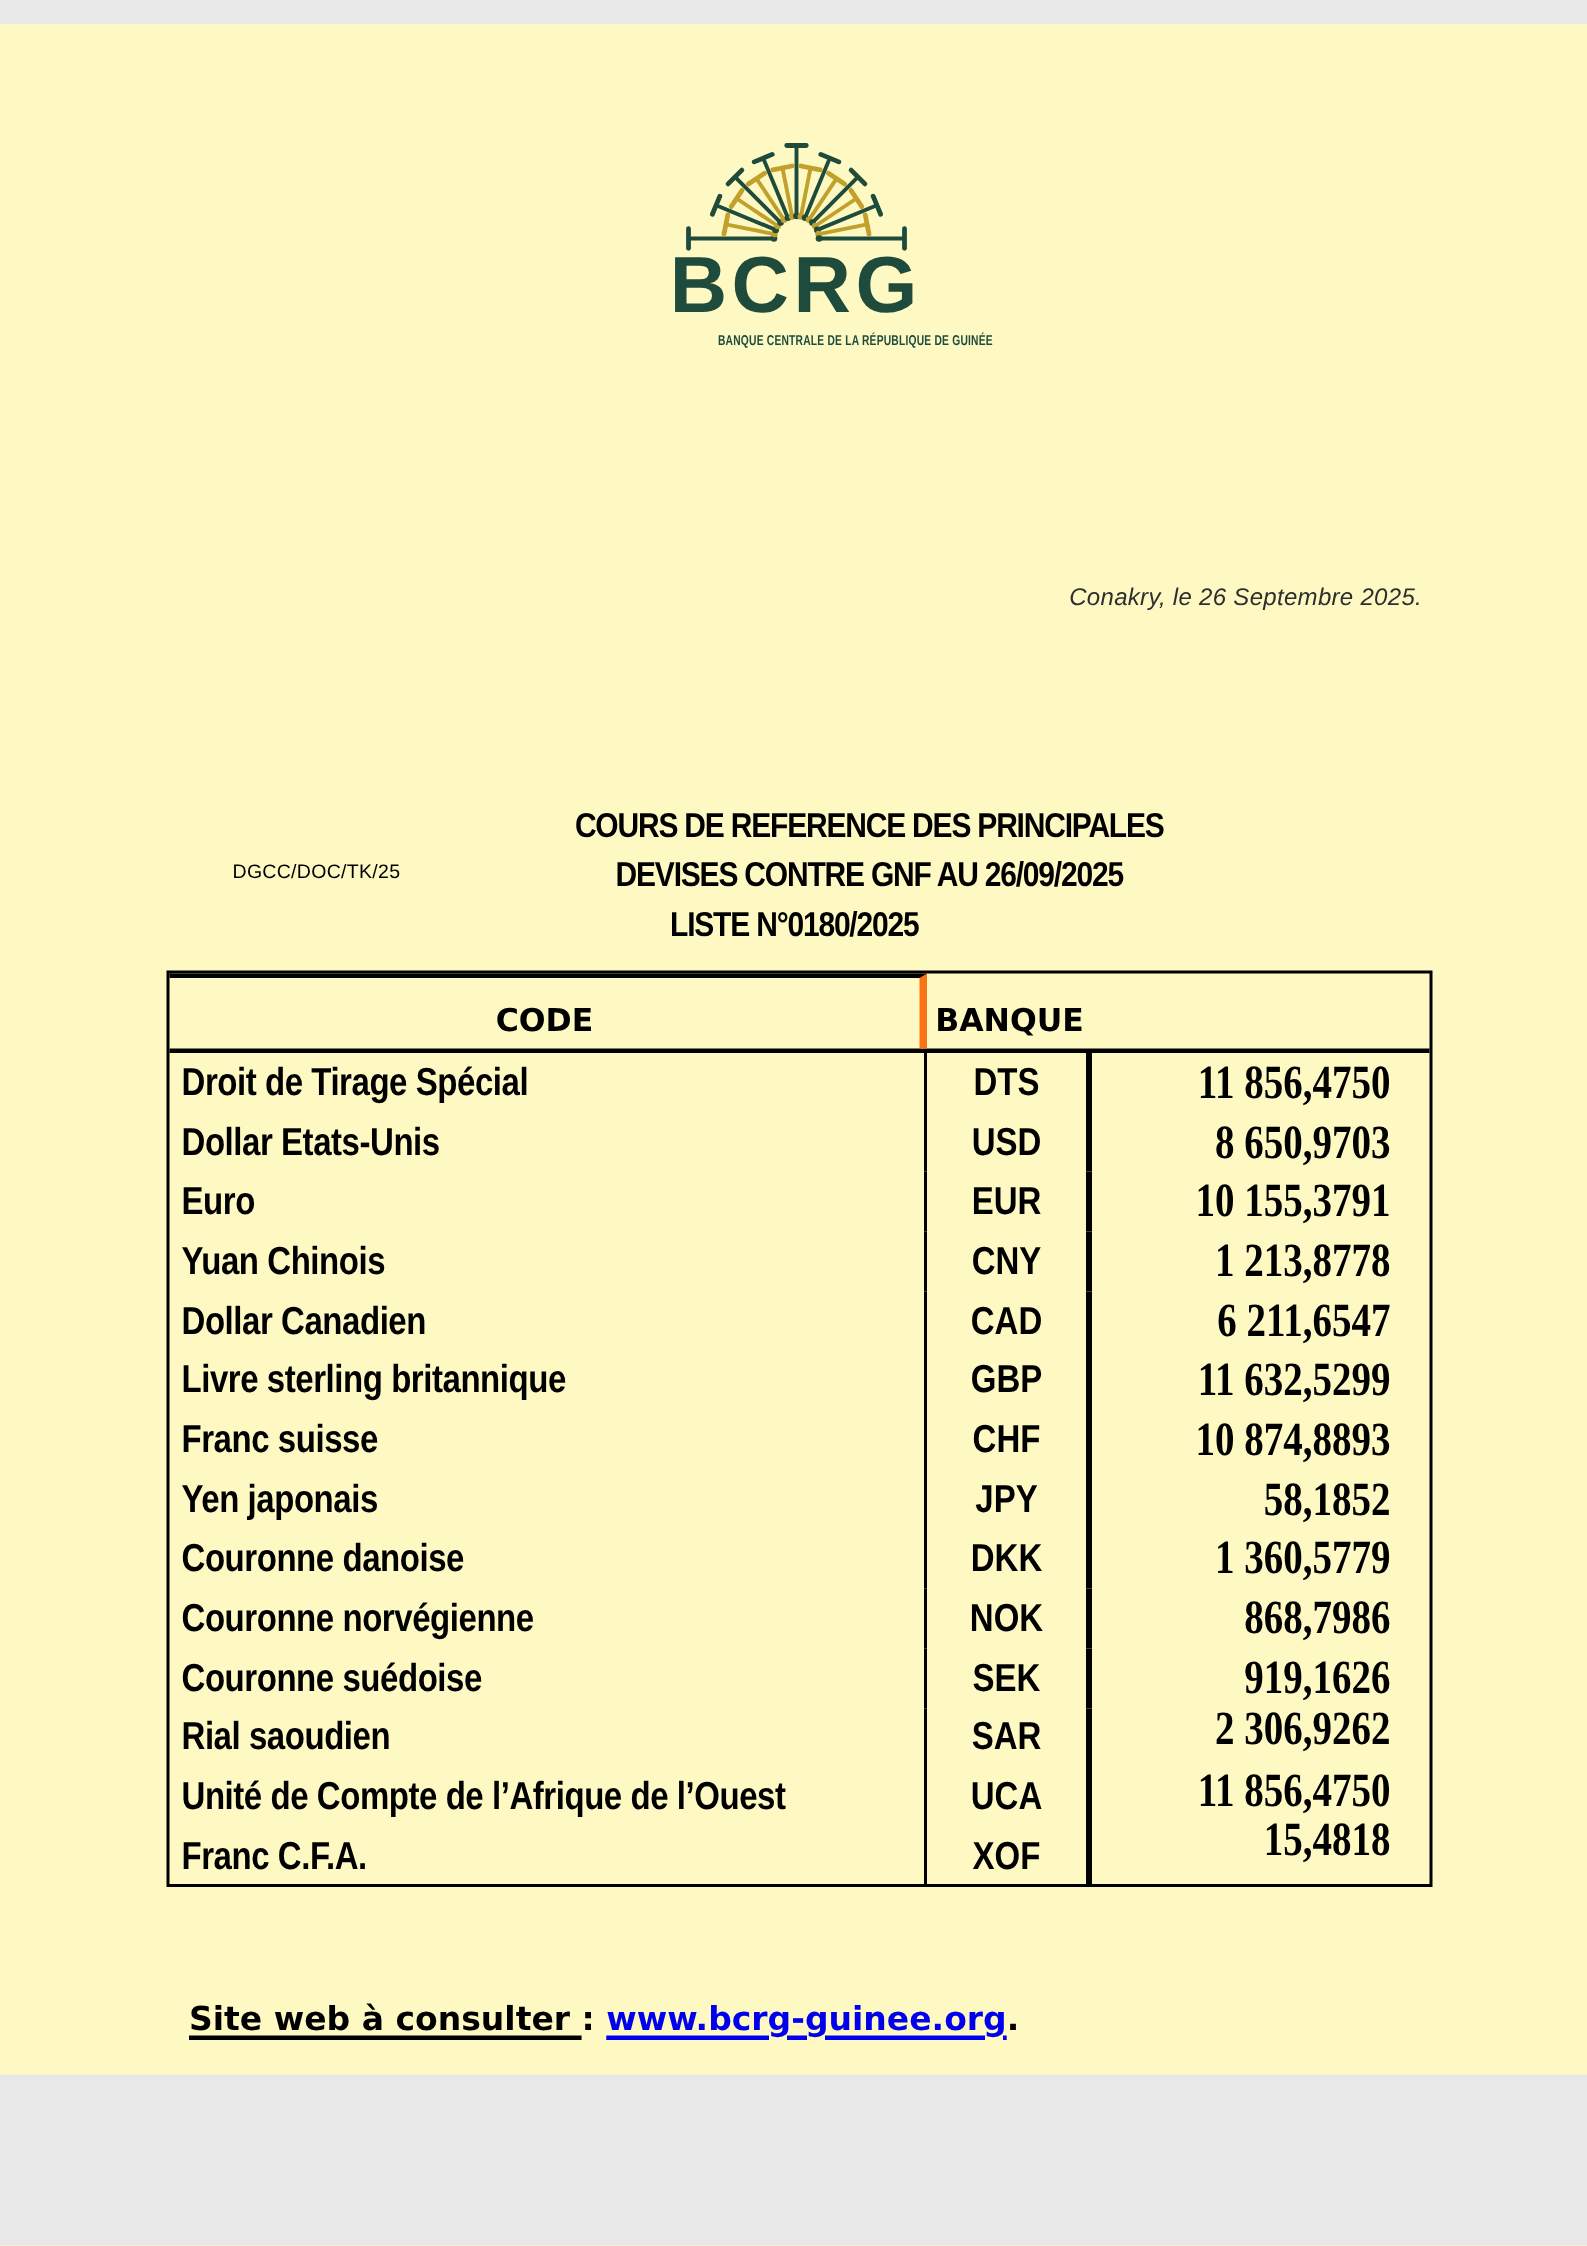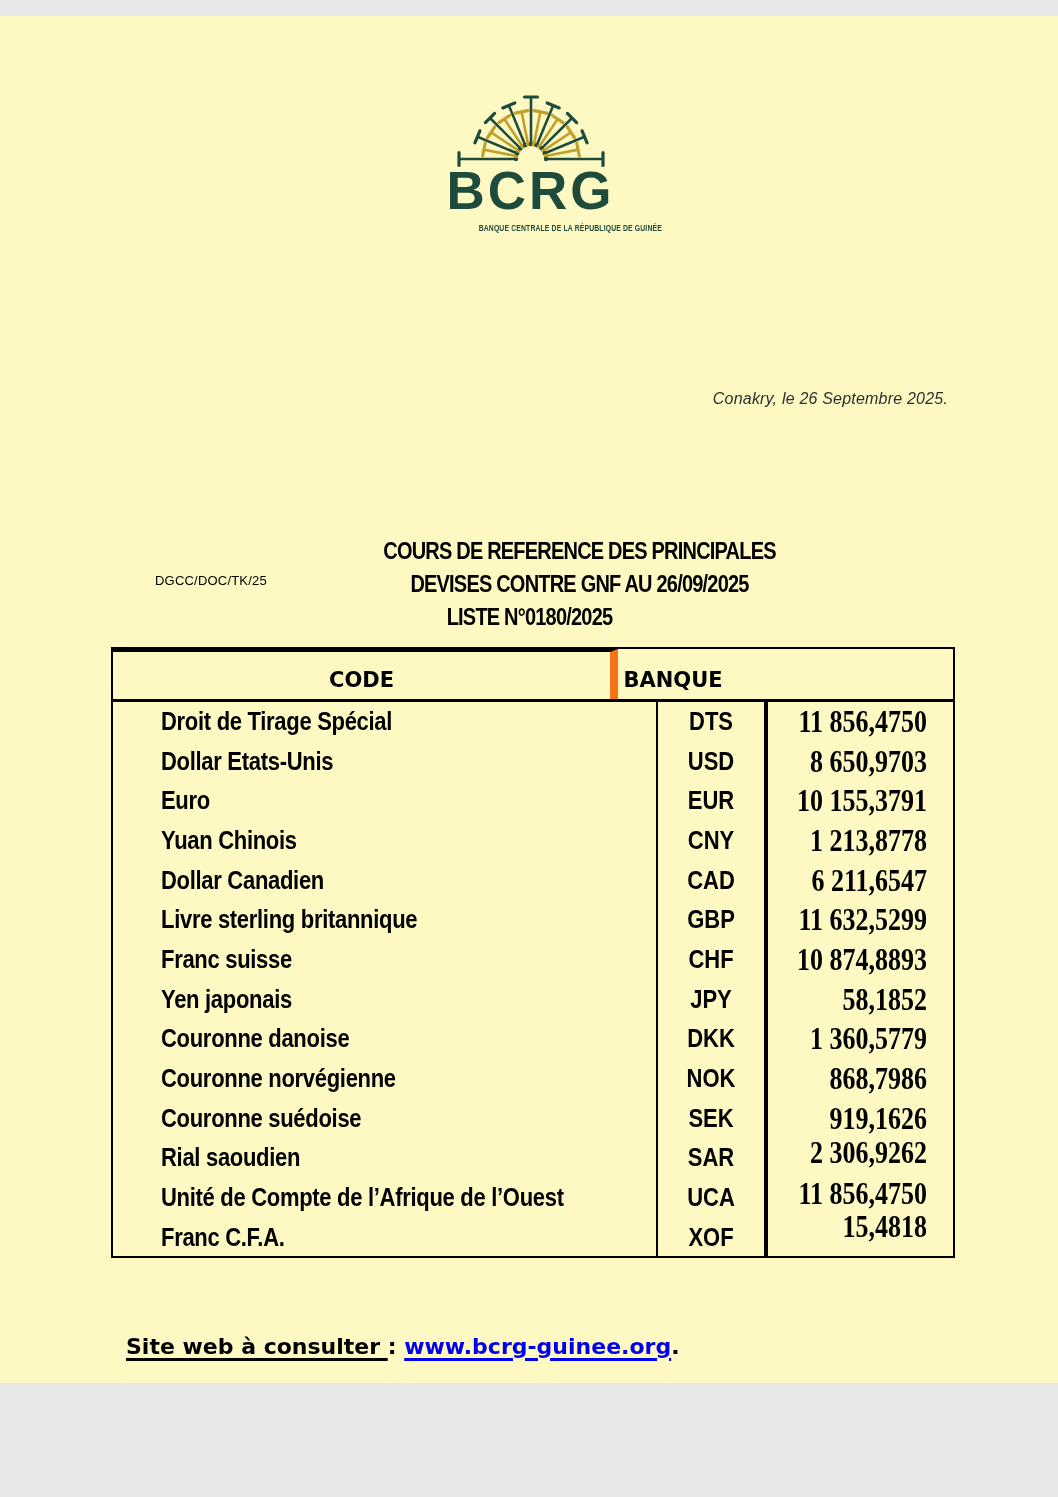--- a/index.html
+++ b/index.html
@@ -51,22 +51,22 @@
   }
   .thead{height:53px; border-bottom:3px solid #000;}
   .th{
     height:100%; box-sizing:border-box;
     display:flex; align-items:flex-end; justify-content:center;
     padding-bottom:7px;
     font-family:"DejaVu Sans", sans-serif; font-weight:bold; font-size:21px;
   }
   .th.monnaie, .th.code{border-top:3px solid #000;}
   .th.monnaie{border-right:2px solid #000;}
-  .th.code{border-right:8px solid #f97316;}
-  .trow{height:39.7px;padding-left:40px;}
+  .th.code{border-right:5px solid #f97316;}
+  .trow{height:39.7px;}
   .td{height:100%; box-sizing:border-box; display:flex; align-items:center;}
   .td.name{border-right:2px solid #000; padding-left:8px;}
   .td.code{border-right:4px solid #000000; justify-content:center;align-items:center;}
   .td.cours{justify-content:flex-end; padding-right:26px;}
   .td.name .txt{
     font-weight:bold; font-size:22px; letter-spacing:-0.3px; white-space:nowrap;
     display:inline-block; transform:scaleY(1.18); transform-origin:left center;
   }
   .td.code .txt{
     font-weight:bold; font-size:22px;

